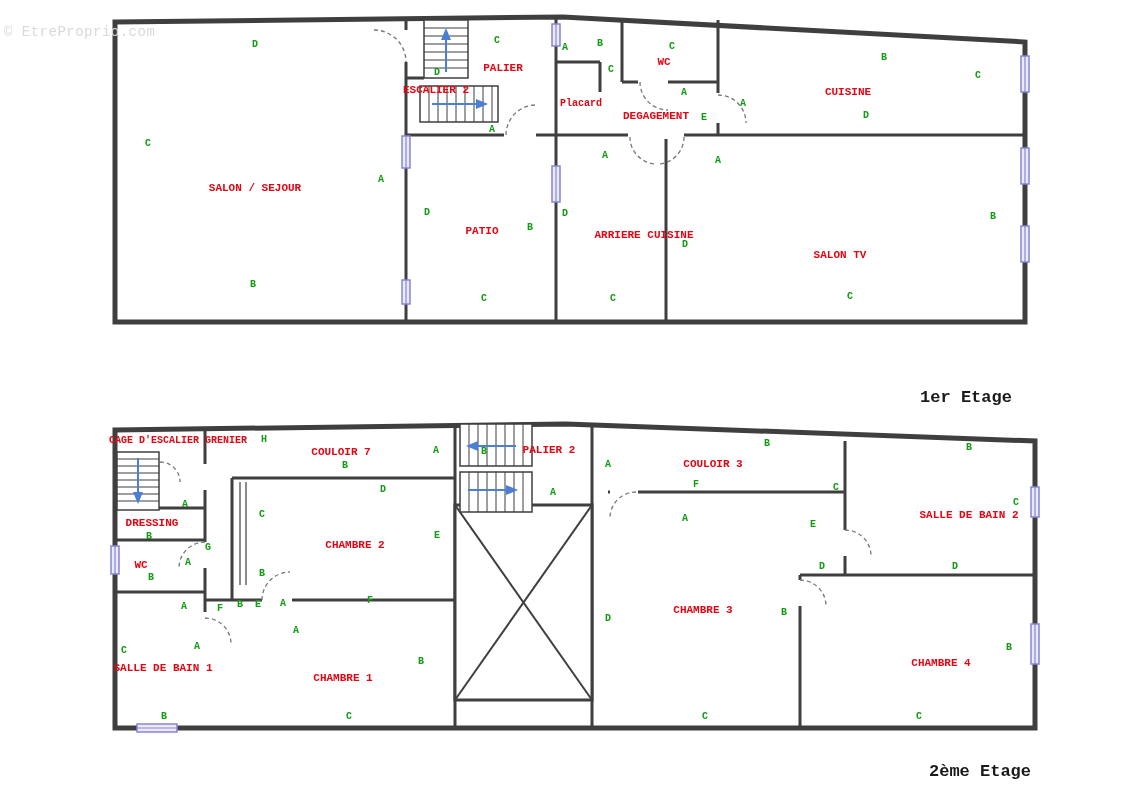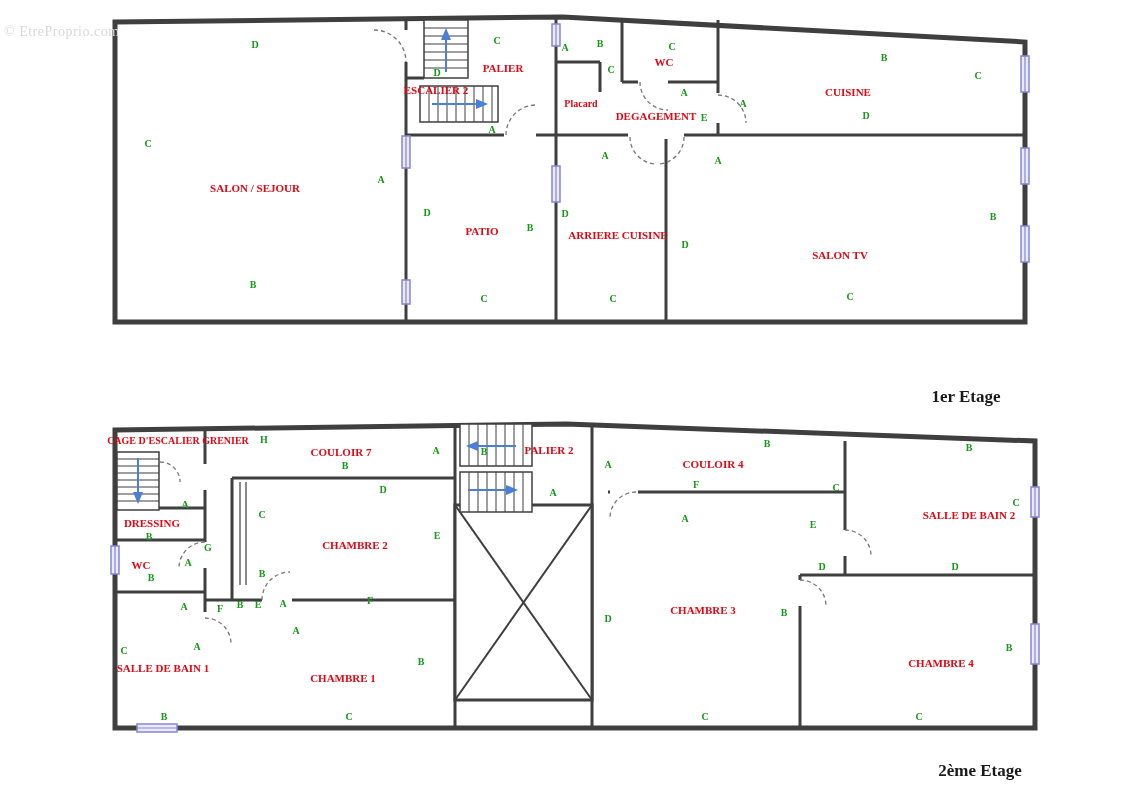--- a/index.html
+++ b/index.html
@@ -1,17 +1,17 @@
 <!DOCTYPE html>
 <html style="--room-label: #e30613; --survey-letter: #149a14; --wall: #3f3f3f; --window: #8585d6; --arrow: #4a7fd4; --watermark: #d9d9d9;"><head>
 <meta charset="utf-8">
 <style>
   html,body{margin:0;padding:0;background:#ffffff;}
   .canvas{position:relative;width:1131px;height:800px;background:#ffffff;
-          font-family:Liberation Serif, serif;overflow:hidden;}
+          font-family:Liberation Mono, monospace;overflow:hidden;}
   .watermark{position:absolute;left:4px;top:24px;font-size:14px;
              color:var(--watermark,#d9d9d9);letter-spacing:.5px;}
   #labels{position:absolute;left:0;top:0;width:100%;height:100%;pointer-events:none;}
   .room-label{position:absolute;transform:translate(-50%,-50%);
               color:var(--room-label,#e30613);font-weight:bold;font-size:11px;white-space:nowrap;}
   .room-label.small{font-size:10px;}
   .survey-letter{position:absolute;transform:translate(-50%,-50%);
                  color:var(--survey-letter,#149a14);font-weight:bold;font-size:10px;}
   .floor-title{position:absolute;transform:translate(-50%,-50%);
                font-weight:bold;font-size:17px;color:#1a1a1a;white-space:nowrap;}
@@ -164,21 +164,21 @@
 
   <div id="labels">
       <span class="room-label" style="left: 255px; top: 188px;">SALON / SEJOUR</span>
       <span class="room-label" style="left: 503px; top: 68px;">PALIER</span>
       <span class="room-label" style="left: 436px; top: 90px;">ESCALIER 2</span>
       <span class="room-label small" style="left: 581px; top: 103px;">Placard</span>
       <span class="room-label" style="left: 664px; top: 62px;">WC</span>
       <span class="room-label" style="left: 650px; top: 116px; padding-left: 12px;">DEGAGEMENT</span>
       <span class="room-label" style="left: 848px; top: 92px;">CUISINE</span>
       <span class="room-label" style="left: 482px; top: 231px;">PATIO</span>
-      <span class="room-label" style="left: 618px; top: 235px;">ARRIERE CUISINE</span>
+      <span class="room-label" style="left: 644px; top: 235px;">ARRIERE CUISINE</span>
       <span class="room-label" style="left: 840px; top: 255px;">SALON TV</span>
       <span class="survey-letter" style="left: 255px; top: 44px;">D</span>
       <span class="survey-letter" style="left: 148px; top: 143px;">C</span>
       <span class="survey-letter" style="left: 253px; top: 284px;">B</span>
       <span class="survey-letter" style="left: 381px; top: 179px;">A</span>
       <span class="survey-letter" style="left: 427px; top: 212px;">D</span>
       <span class="survey-letter" style="left: 484px; top: 298px;">C</span>
       <span class="survey-letter" style="left: 437px; top: 72px;">D</span>
       <span class="survey-letter" style="left: 497px; top: 40px;">C</span>
       <span class="survey-letter" style="left: 492px; top: 129px;">A</span>
@@ -196,21 +196,21 @@
       <span class="survey-letter" style="left: 685px; top: 244px;">D</span>
       <span class="survey-letter" style="left: 613px; top: 298px;">C</span>
       <span class="survey-letter" style="left: 884px; top: 57px;">B</span>
       <span class="survey-letter" style="left: 978px; top: 75px;">C</span>
       <span class="survey-letter" style="left: 866px; top: 115px;">D</span>
       <span class="survey-letter" style="left: 993px; top: 216px;">B</span>
       <span class="survey-letter" style="left: 850px; top: 296px;">C</span>
       <span class="room-label small" style="left: 178px; top: 440px;">CAGE D'ESCALIER GRENIER</span>
       <span class="room-label" style="left: 341px; top: 452px;">COULOIR 7</span>
       <span class="room-label" style="left: 549px; top: 450px;">PALIER 2</span>
-      <span class="room-label" style="left: 713px; top: 464px;">COULOIR 4</span>
+      <span class="room-label" style="left: 713px; top: 464px;">COULOIR 3</span>
       <span class="room-label" style="left: 969px; top: 515px;">SALLE DE BAIN 2</span>
       <span class="room-label" style="left: 152px; top: 523px;">DRESSING</span>
       <span class="room-label" style="left: 355px; top: 545px;">CHAMBRE 2</span>
       <span class="room-label" style="left: 141px; top: 565px;">WC</span>
       <span class="room-label" style="left: 703px; top: 610px;">CHAMBRE 3</span>
       <span class="room-label" style="left: 163px; top: 668px;">SALLE DE BAIN 1</span>
       <span class="room-label" style="left: 343px; top: 678px;">CHAMBRE 1</span>
       <span class="room-label" style="left: 941px; top: 663px;">CHAMBRE 4</span>
       <span class="survey-letter" style="left: 264px; top: 439px;">H</span>
       <span class="survey-letter" style="left: 345px; top: 465px;">B</span>

